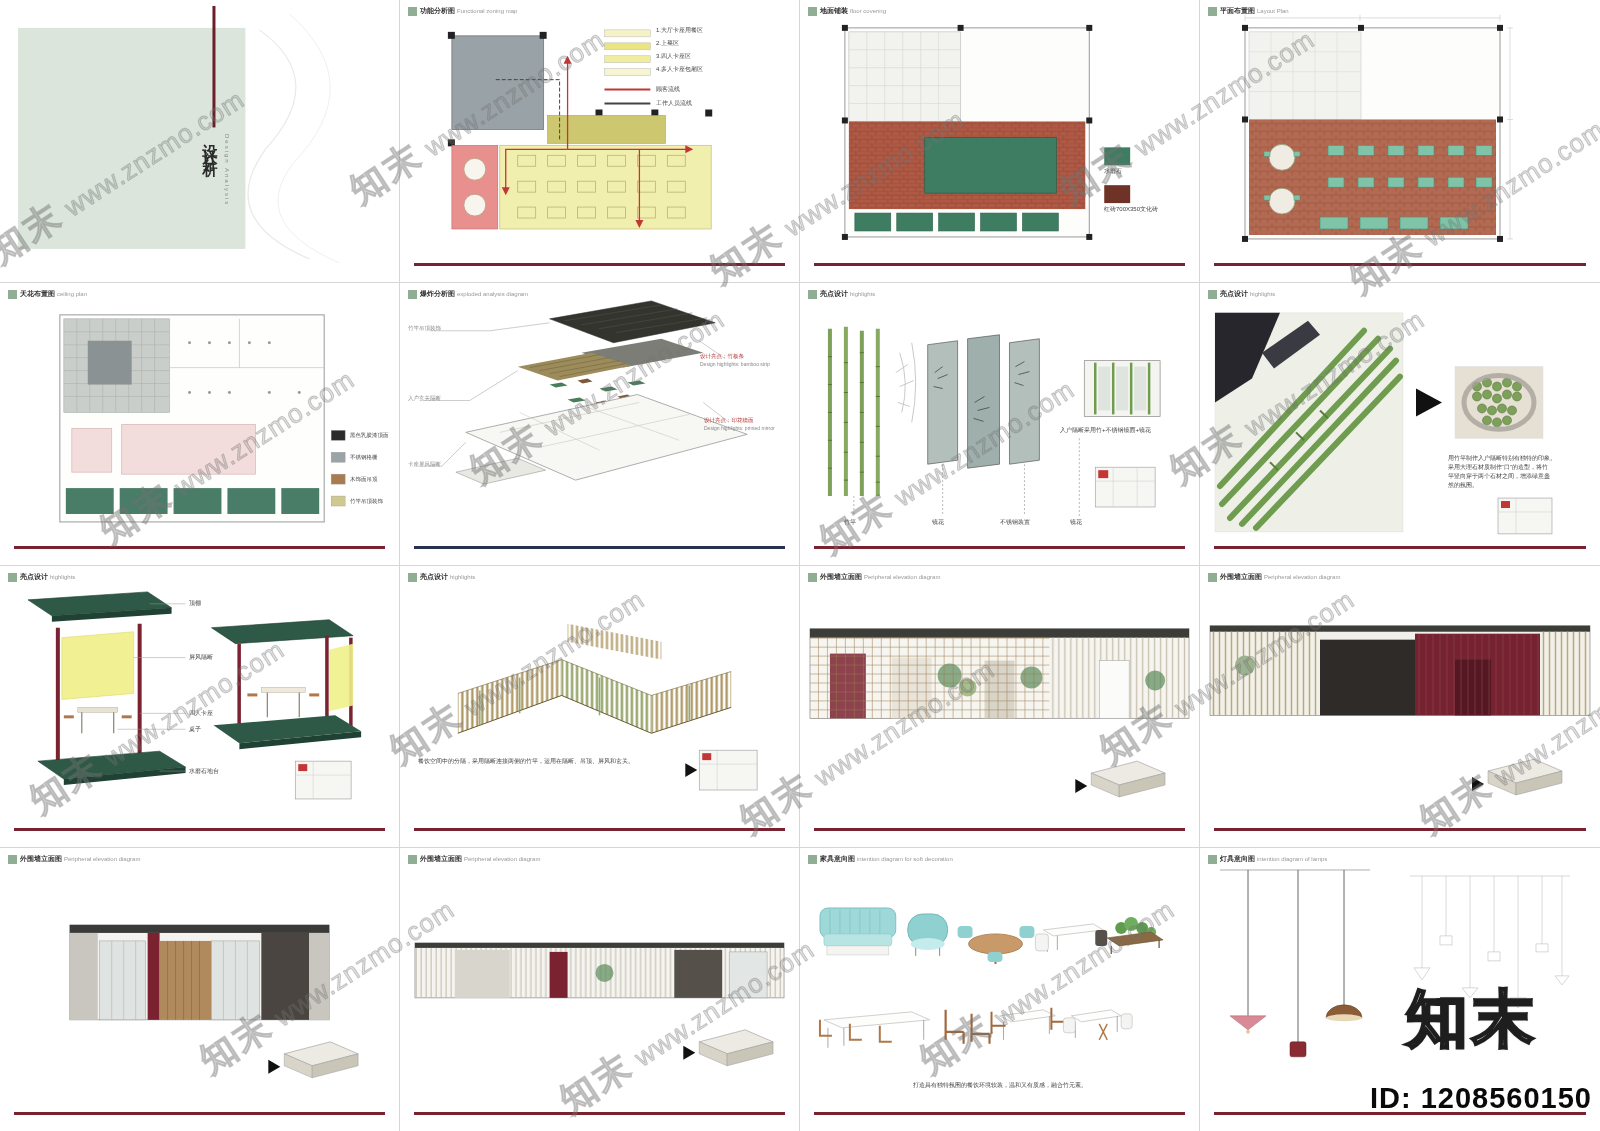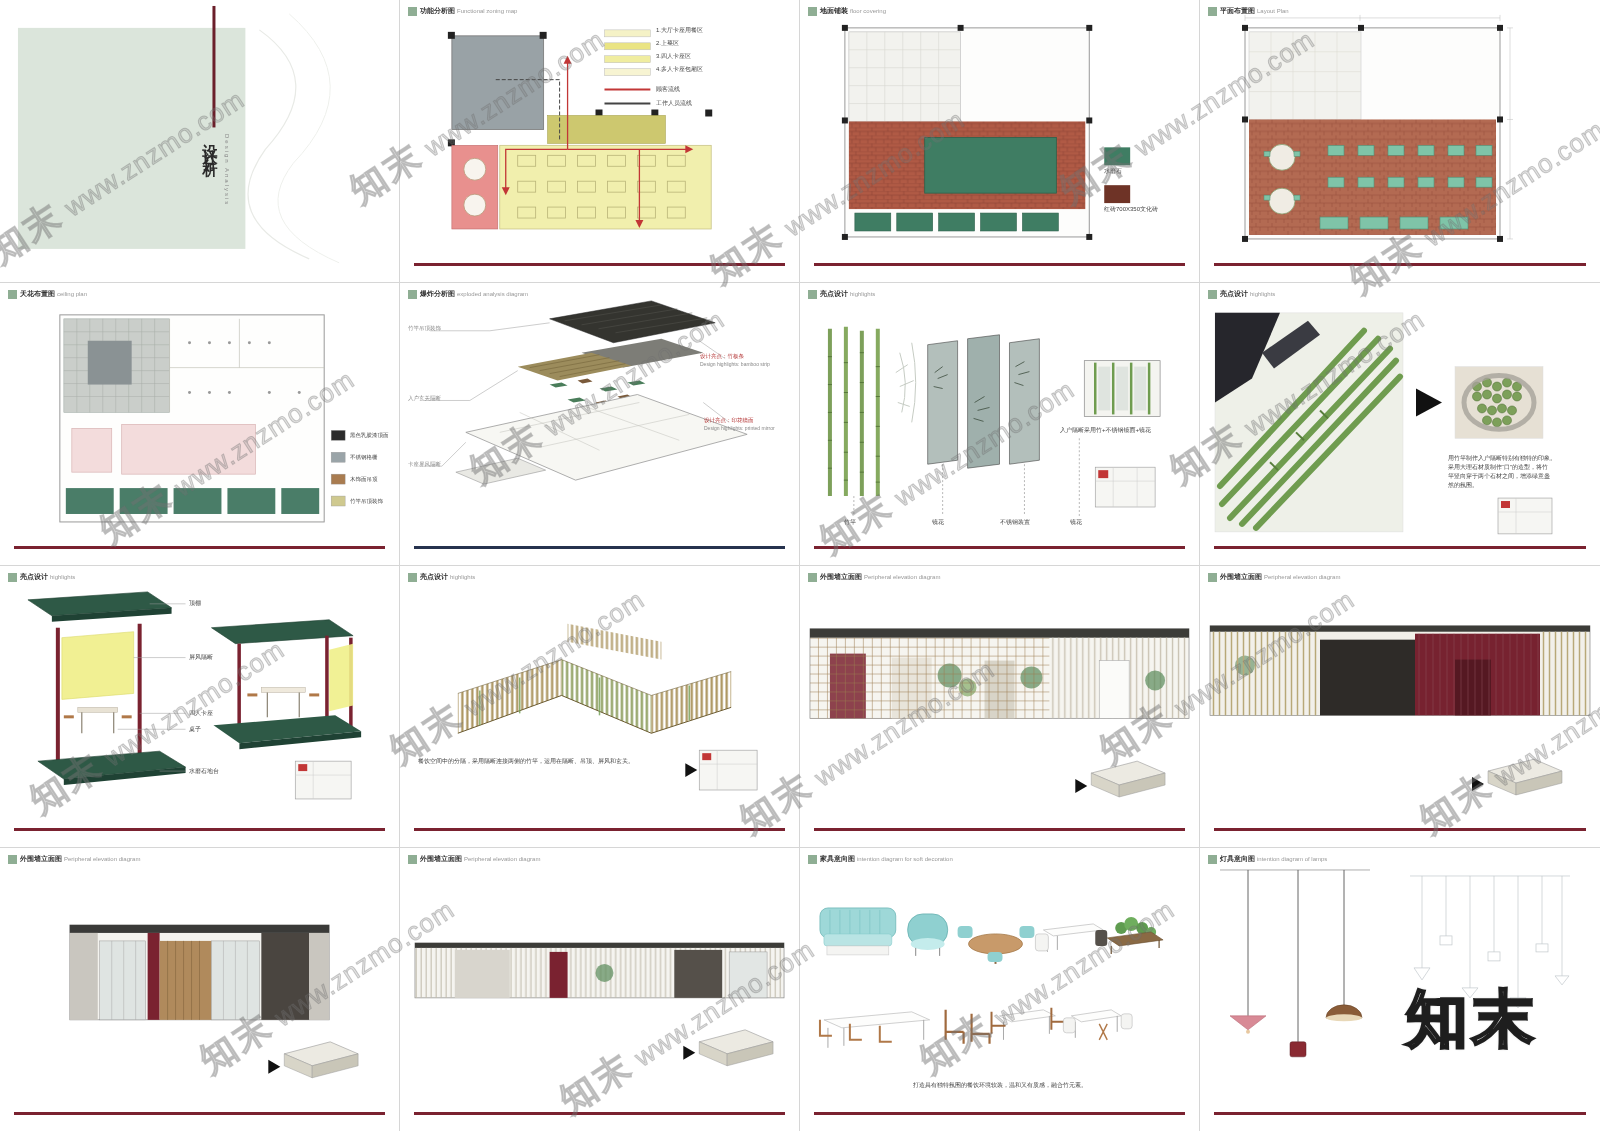--- a/index.html
+++ b/index.html
@@ -768,14 +768,15 @@
   <span class="wm-item" style="left:370px;top:650px"><em>知末</em><em class="u">www.znzmo.com</em></span>
   <span class="wm-item" style="left:720px;top:720px"><em>知末</em><em class="u">www.znzmo.com</em></span>
   <span class="wm-item" style="left:1080px;top:650px"><em>知末</em><em class="u">www.znzmo.com</em></span>
   <span class="wm-item" style="left:1400px;top:720px"><em>知末</em><em class="u">www.znzmo.com</em></span>
   <span class="wm-item" style="left:180px;top:960px"><em>知末</em><em class="u">www.znzmo.com</em></span>
   <span class="wm-item" style="left:540px;top:1000px"><em>知末</em><em class="u">www.znzmo.com</em></span>
   <span class="wm-item" style="left:900px;top:960px"><em>知末</em><em class="u">www.znzmo.com</em></span>
 </div>
 
 <div class="brandlogo">知末</div>
+<div class="idlabel">ID: 1208560150</div>
 
 </div>
 
 </body></html>

